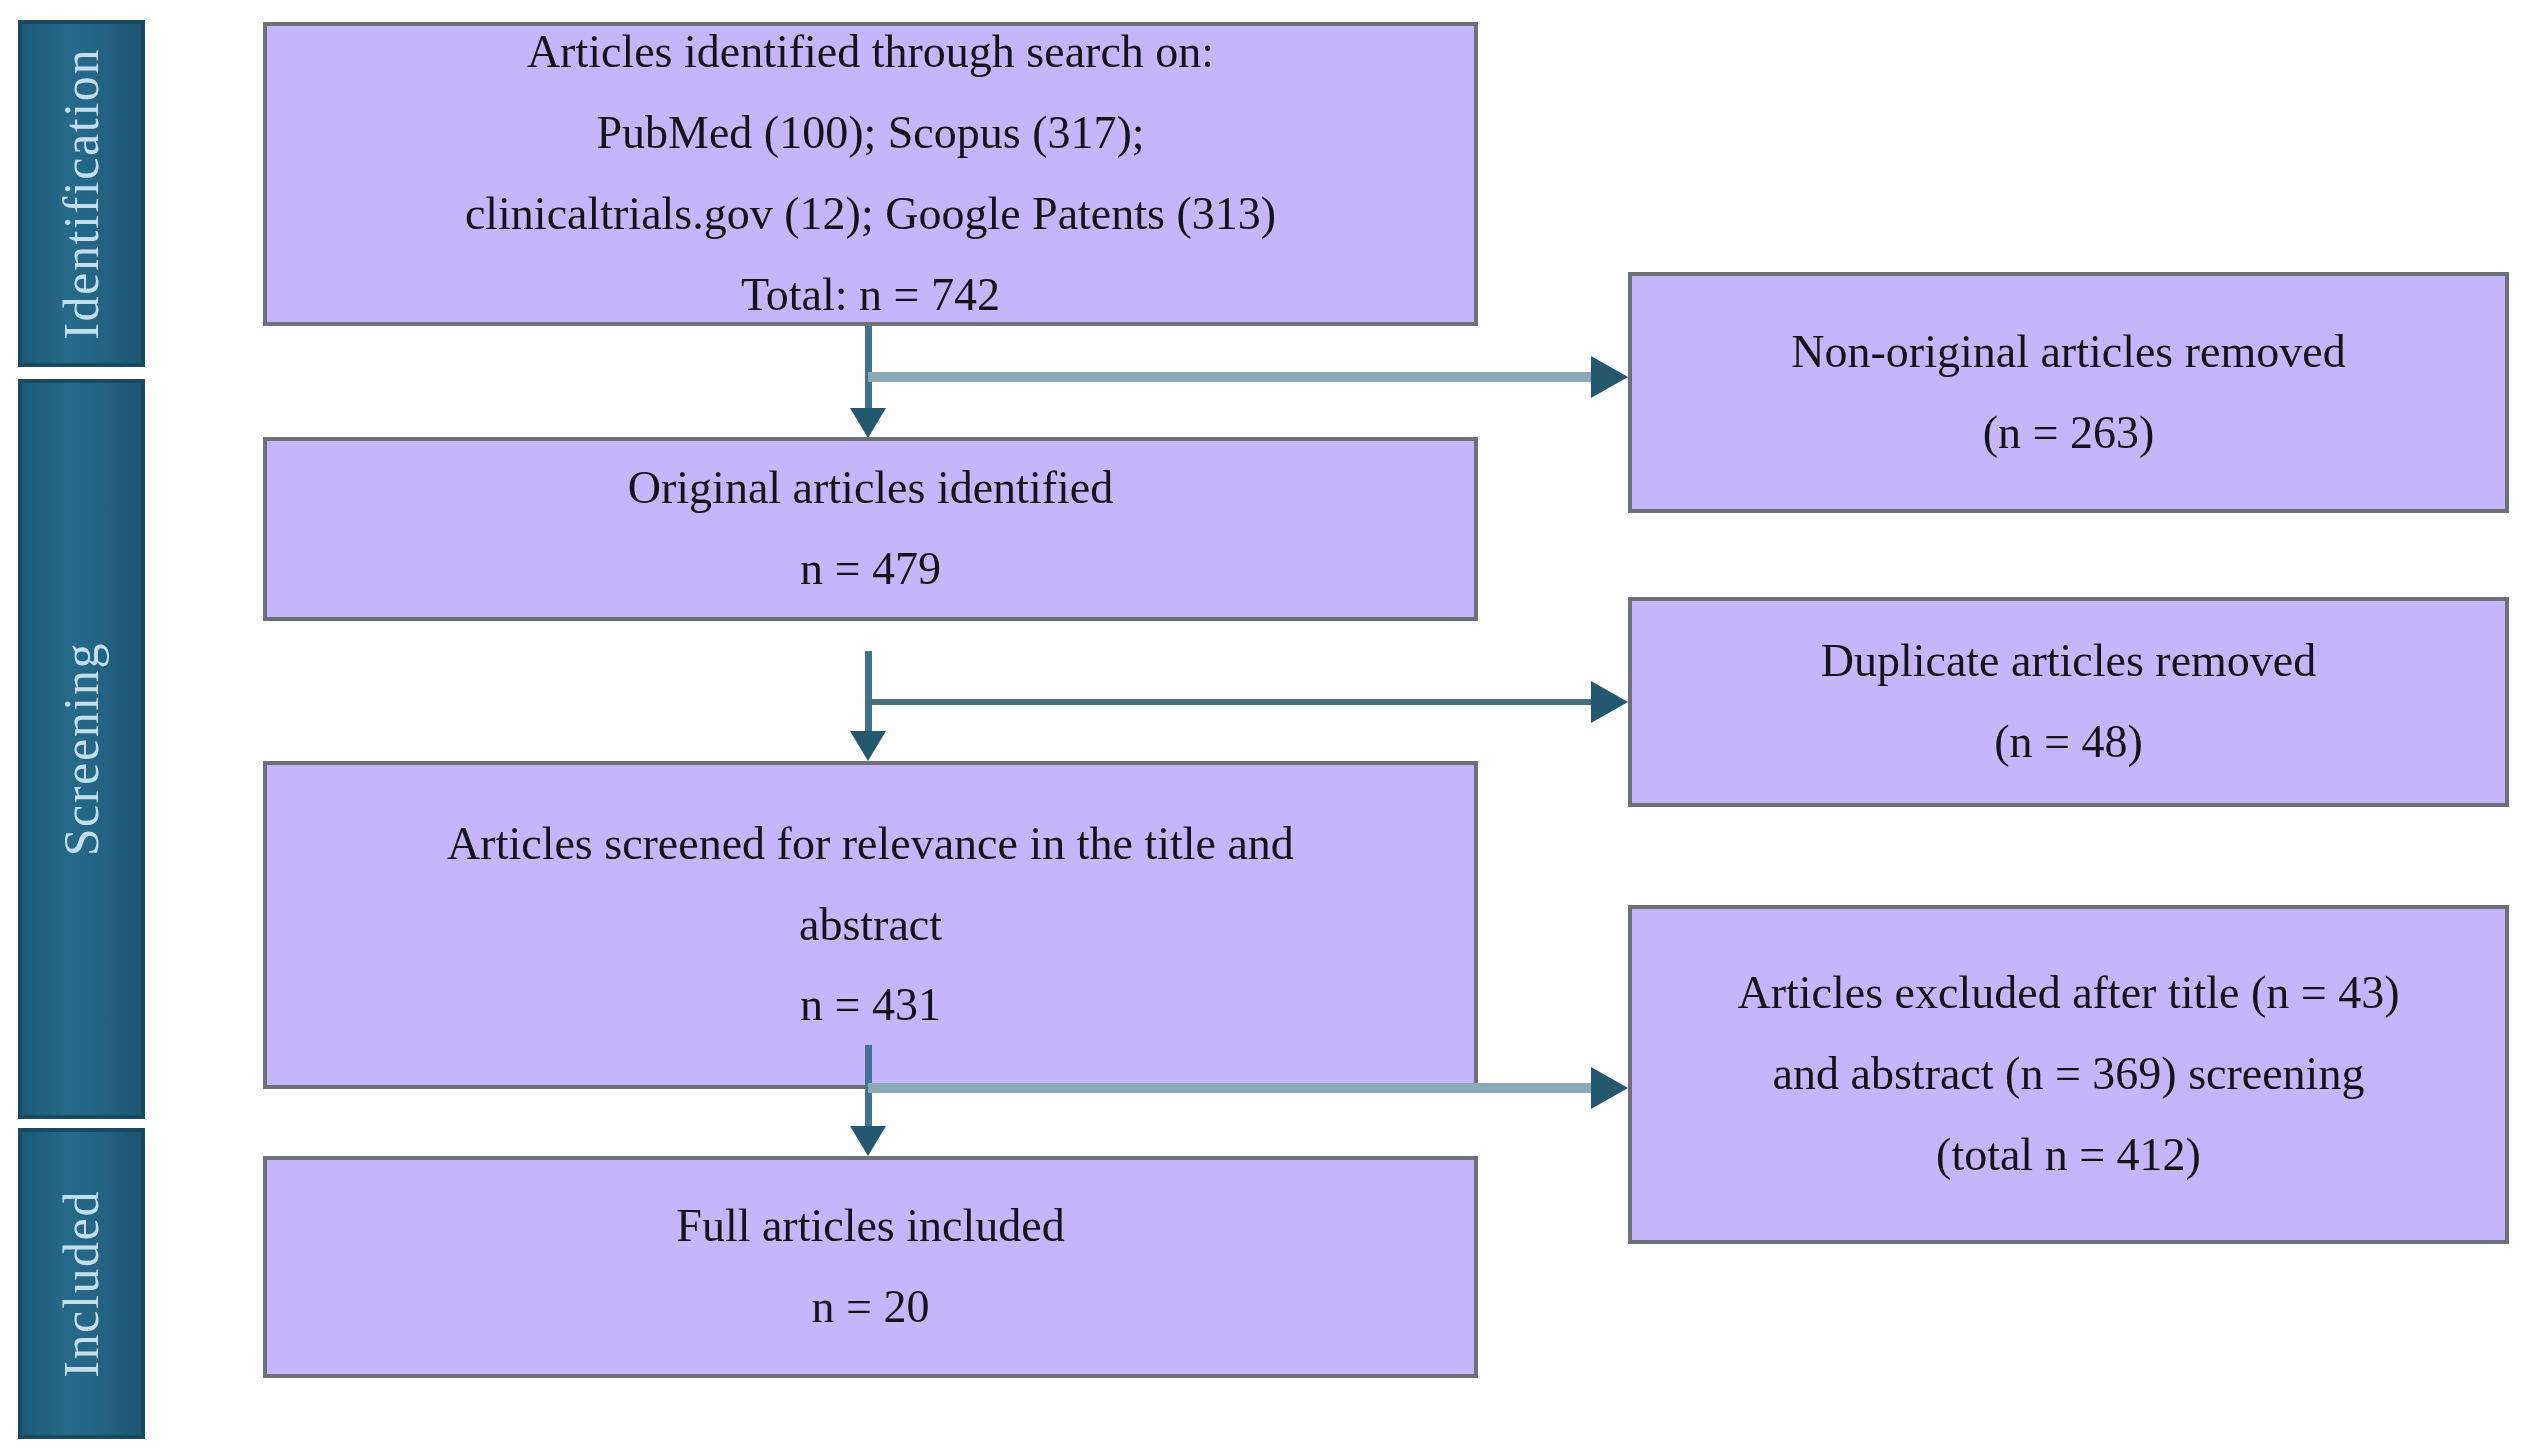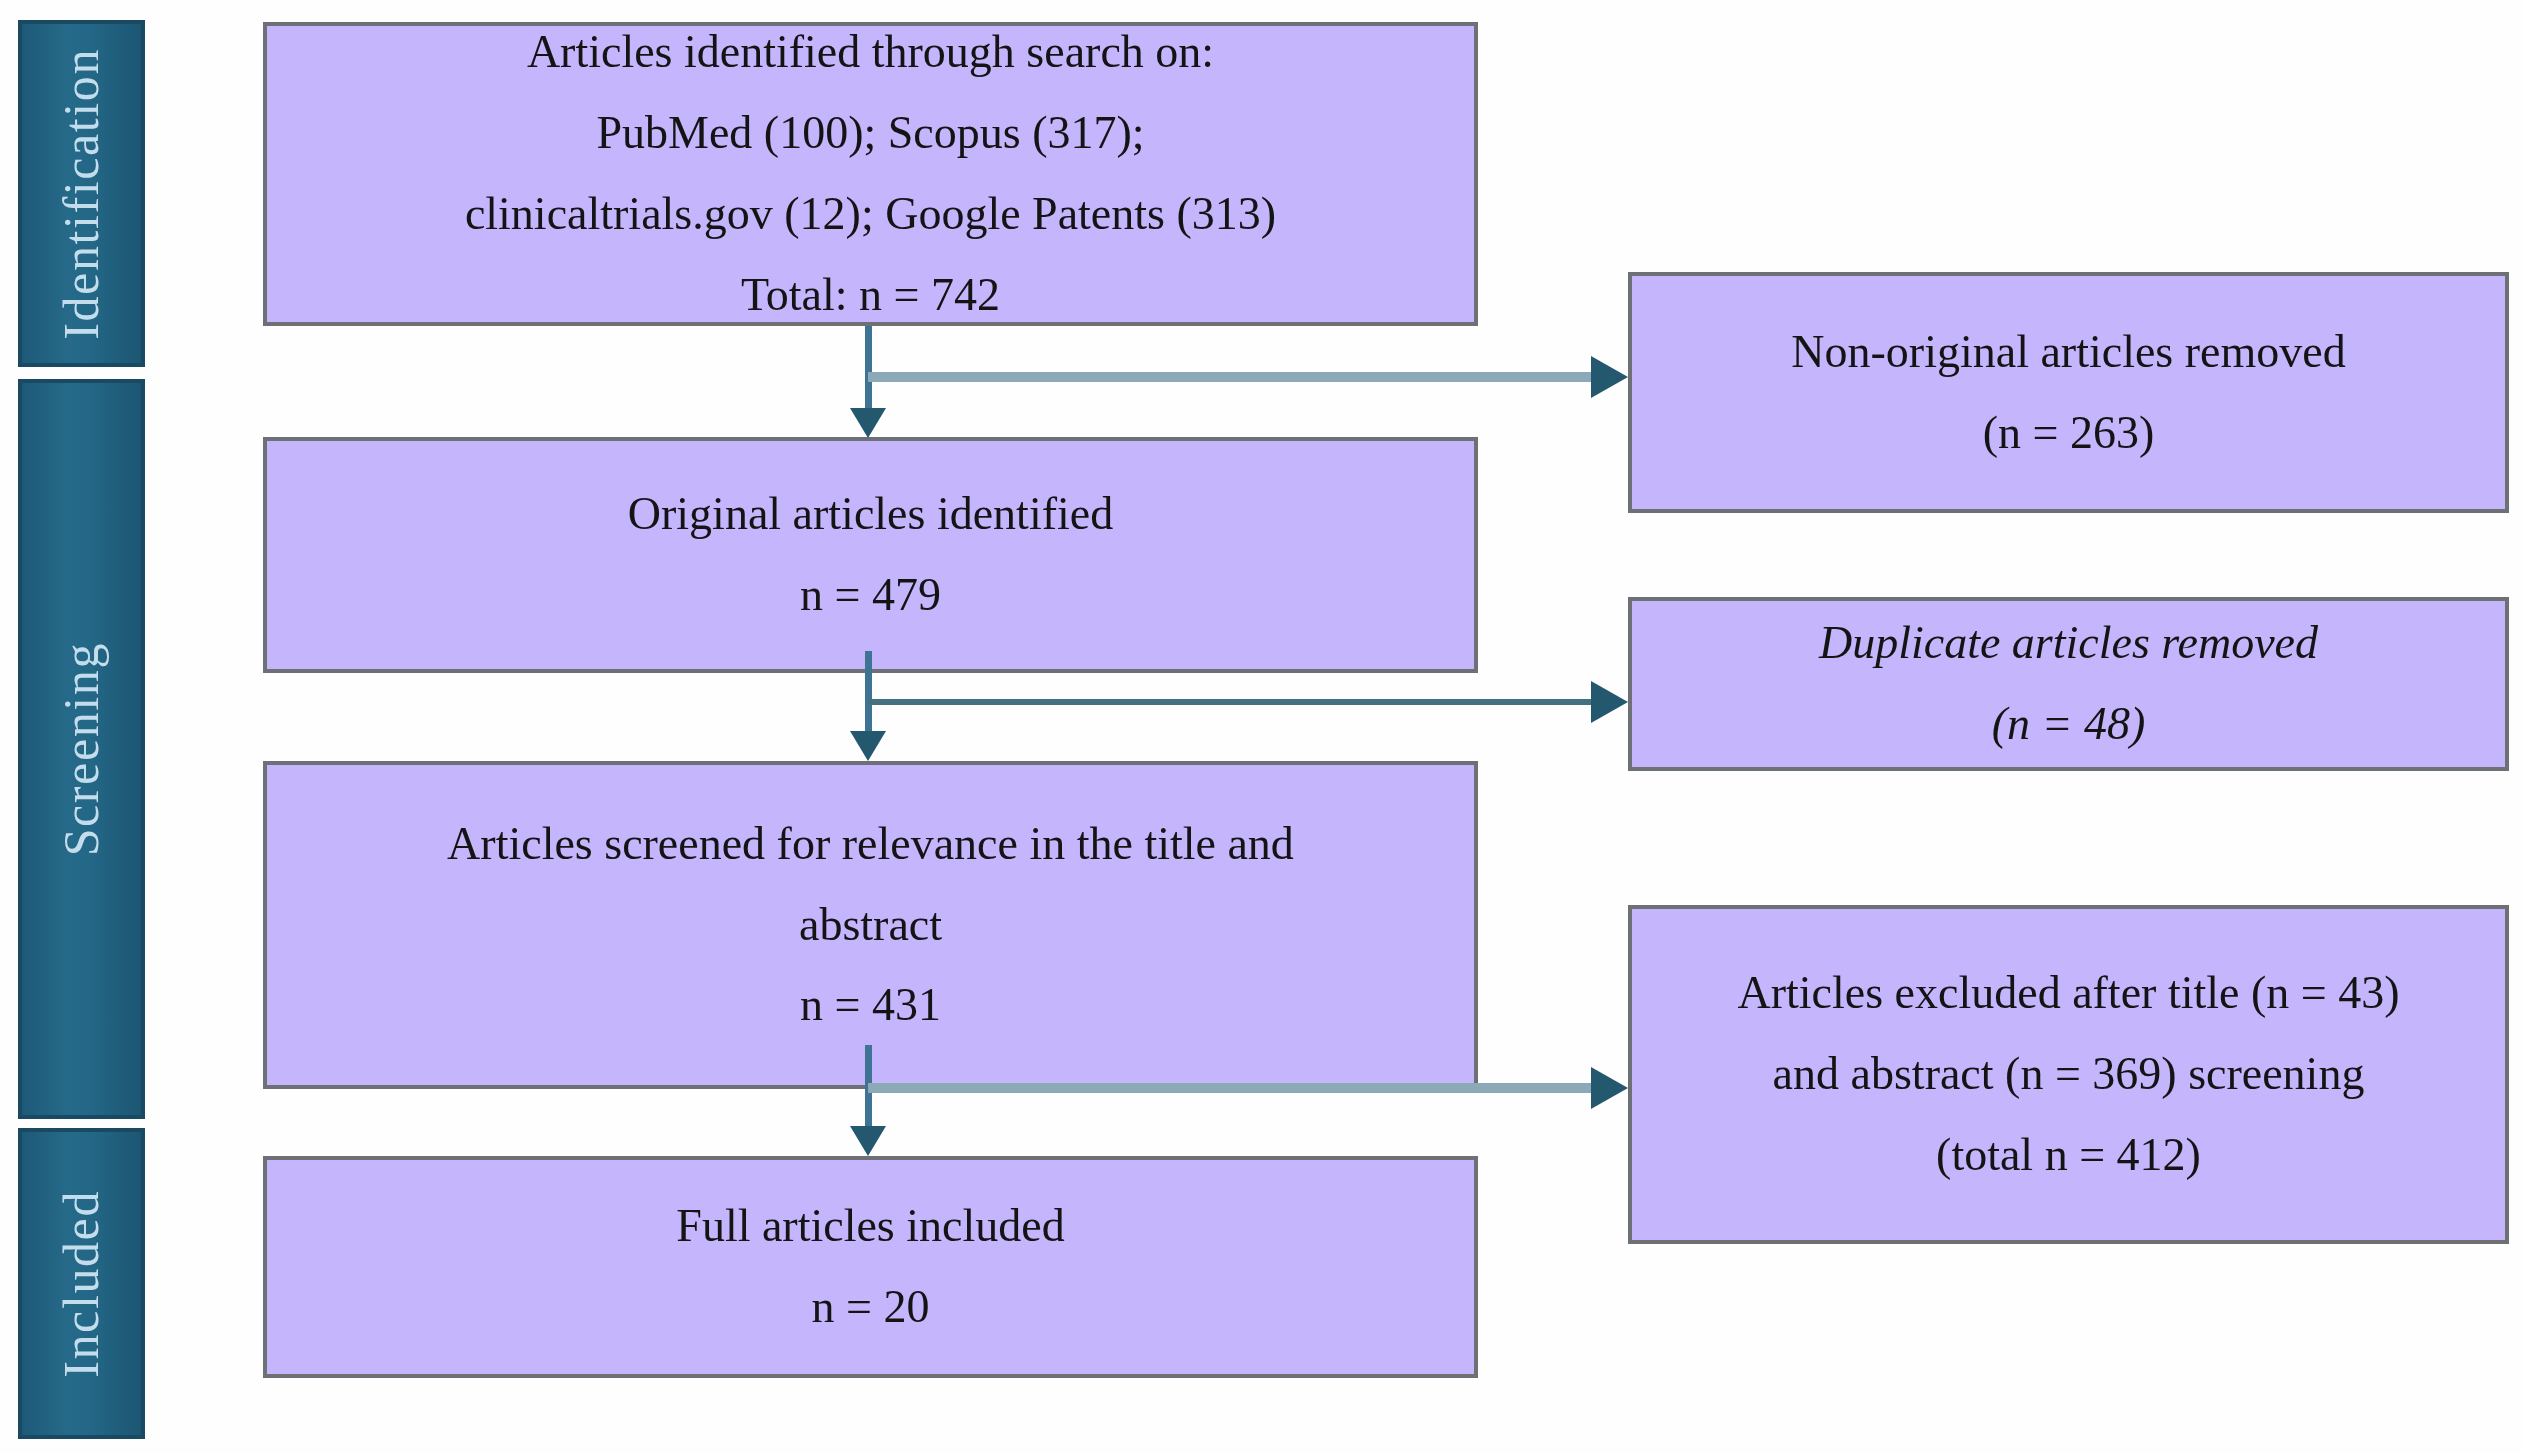--- a/index.html
+++ b/index.html
@@ -52,27 +52,27 @@
     justify-content: center;
     text-align: center;
     color: #141414;
     font-size: 46px;
     line-height: 1.76;
   }
   .flow-box .box-line { display: block; white-space: nowrap; }
 
   .main-box { left: 263px; width: 1215px; }
   .main-box-1 { top: 22.4px;   height: 304px; }
-  .main-box-2 { top: 437px;  height: 236px; }
+  .main-box-2 { top: 437px;  height: 184px; }
   .main-box-3 { top: 761px;  height: 328px; }
   .main-box-4 { top: 1156px; height: 222px; }
 
   .side-box { left: 1628px; width: 881px; }
   .side-box-1 { top: 272px;  height: 241px; }
-  .side-box-2 { top: 597px;  height: 174px; font-style: italic; }
+  .side-box-2 { top: 597px;  height: 210px; }
   .side-box-3 { top: 905px; height: 339px; }
 
   
   .vline {
     position: absolute;
     left: 865px;
     width: 7.2px;
     background: #3e7393;
   }
   .vline-1 { top: 326px;  height: 84px; }

